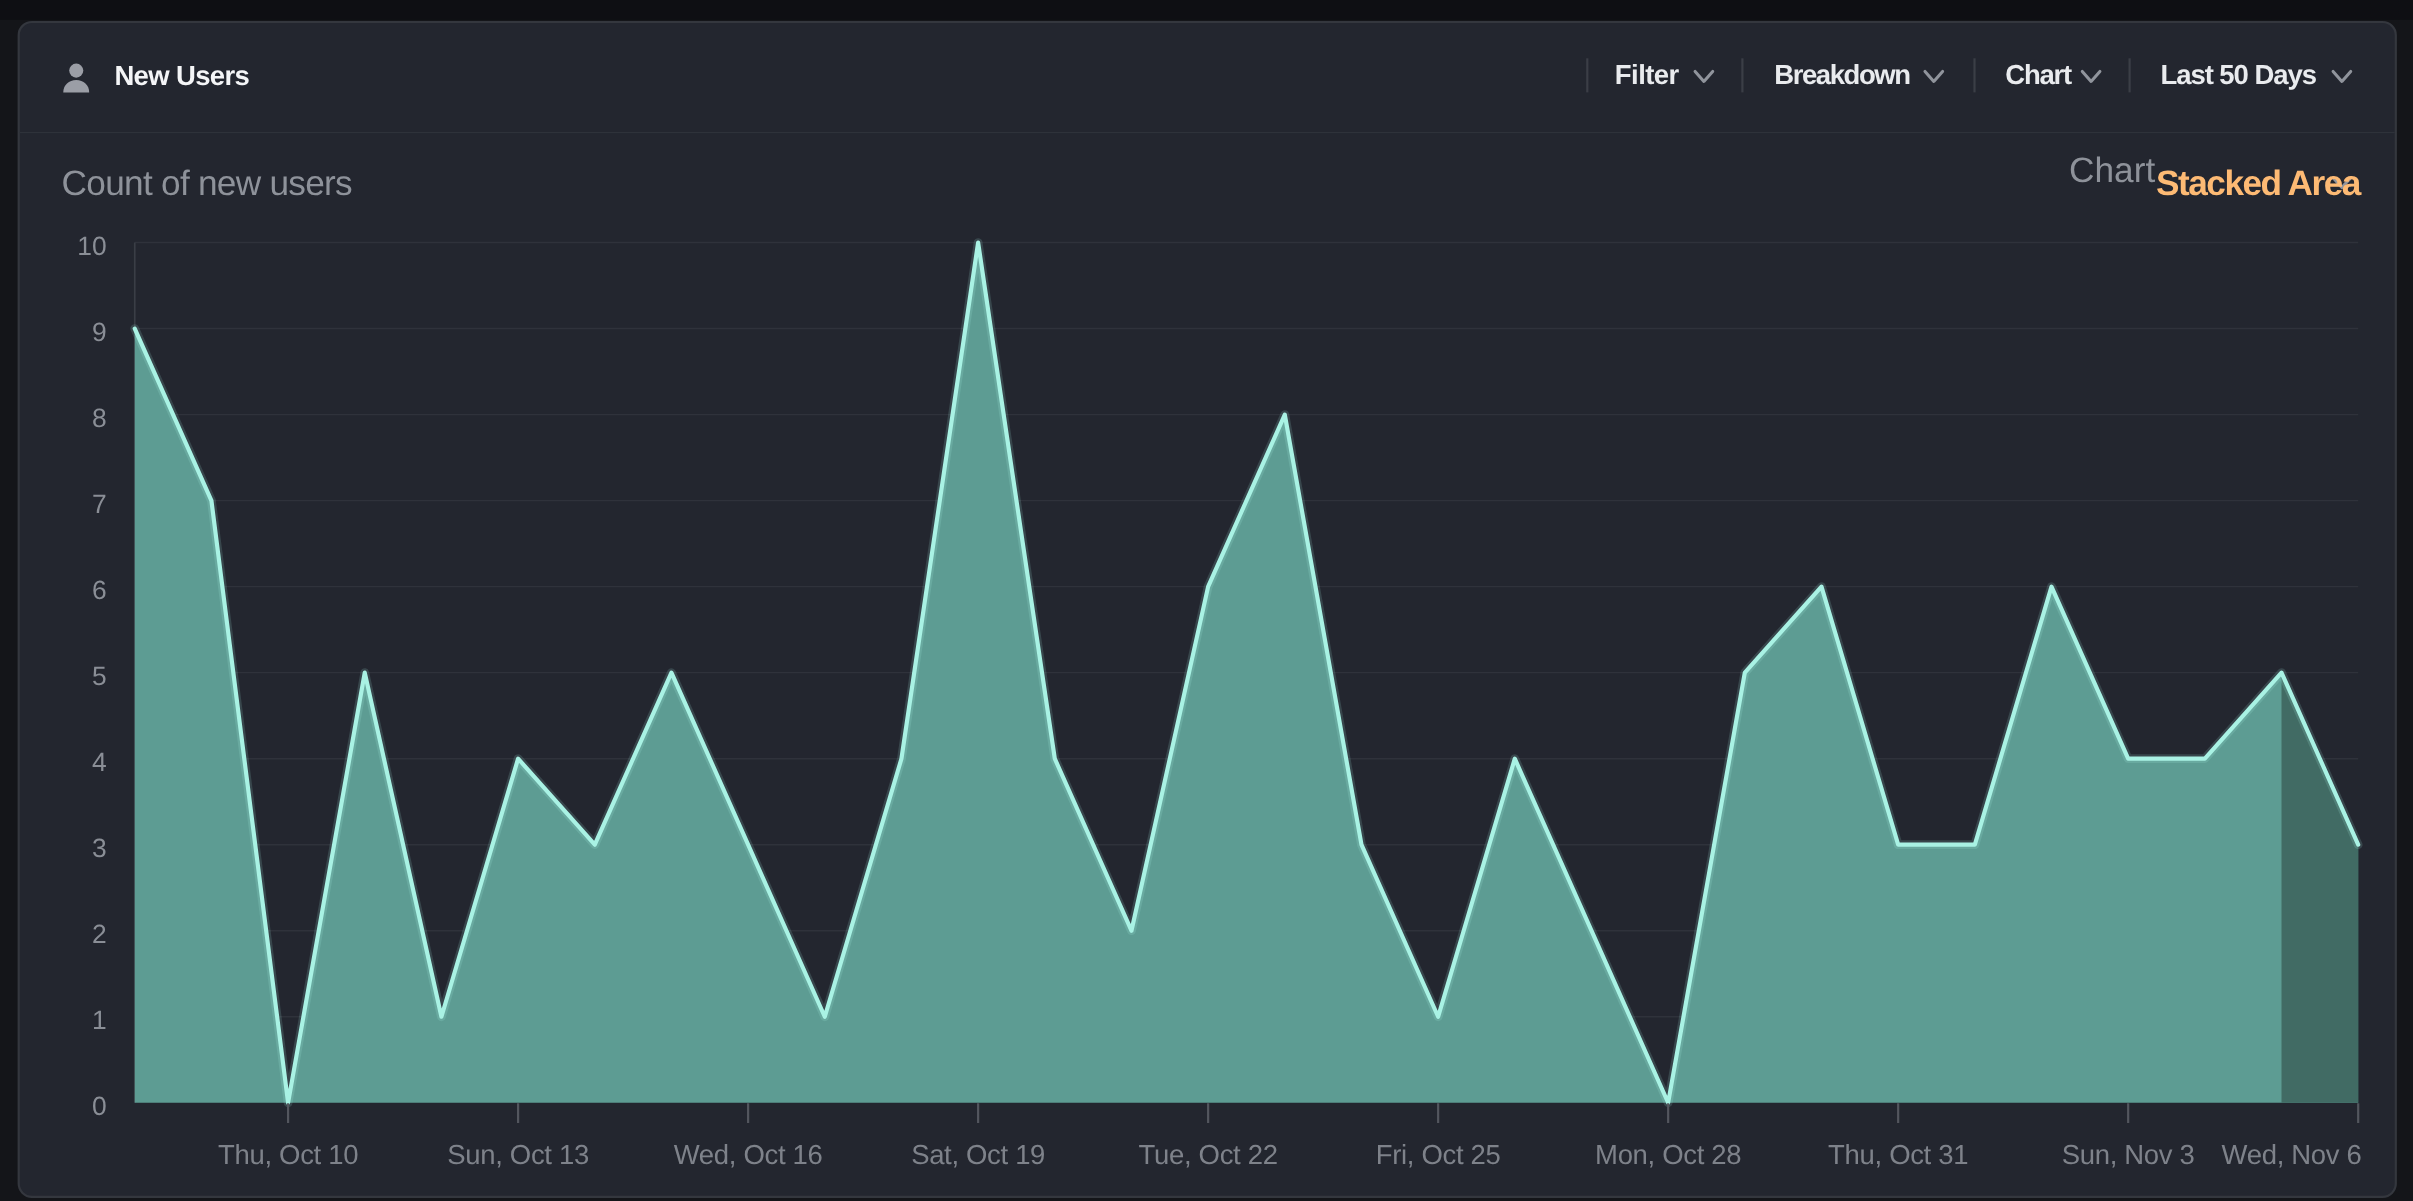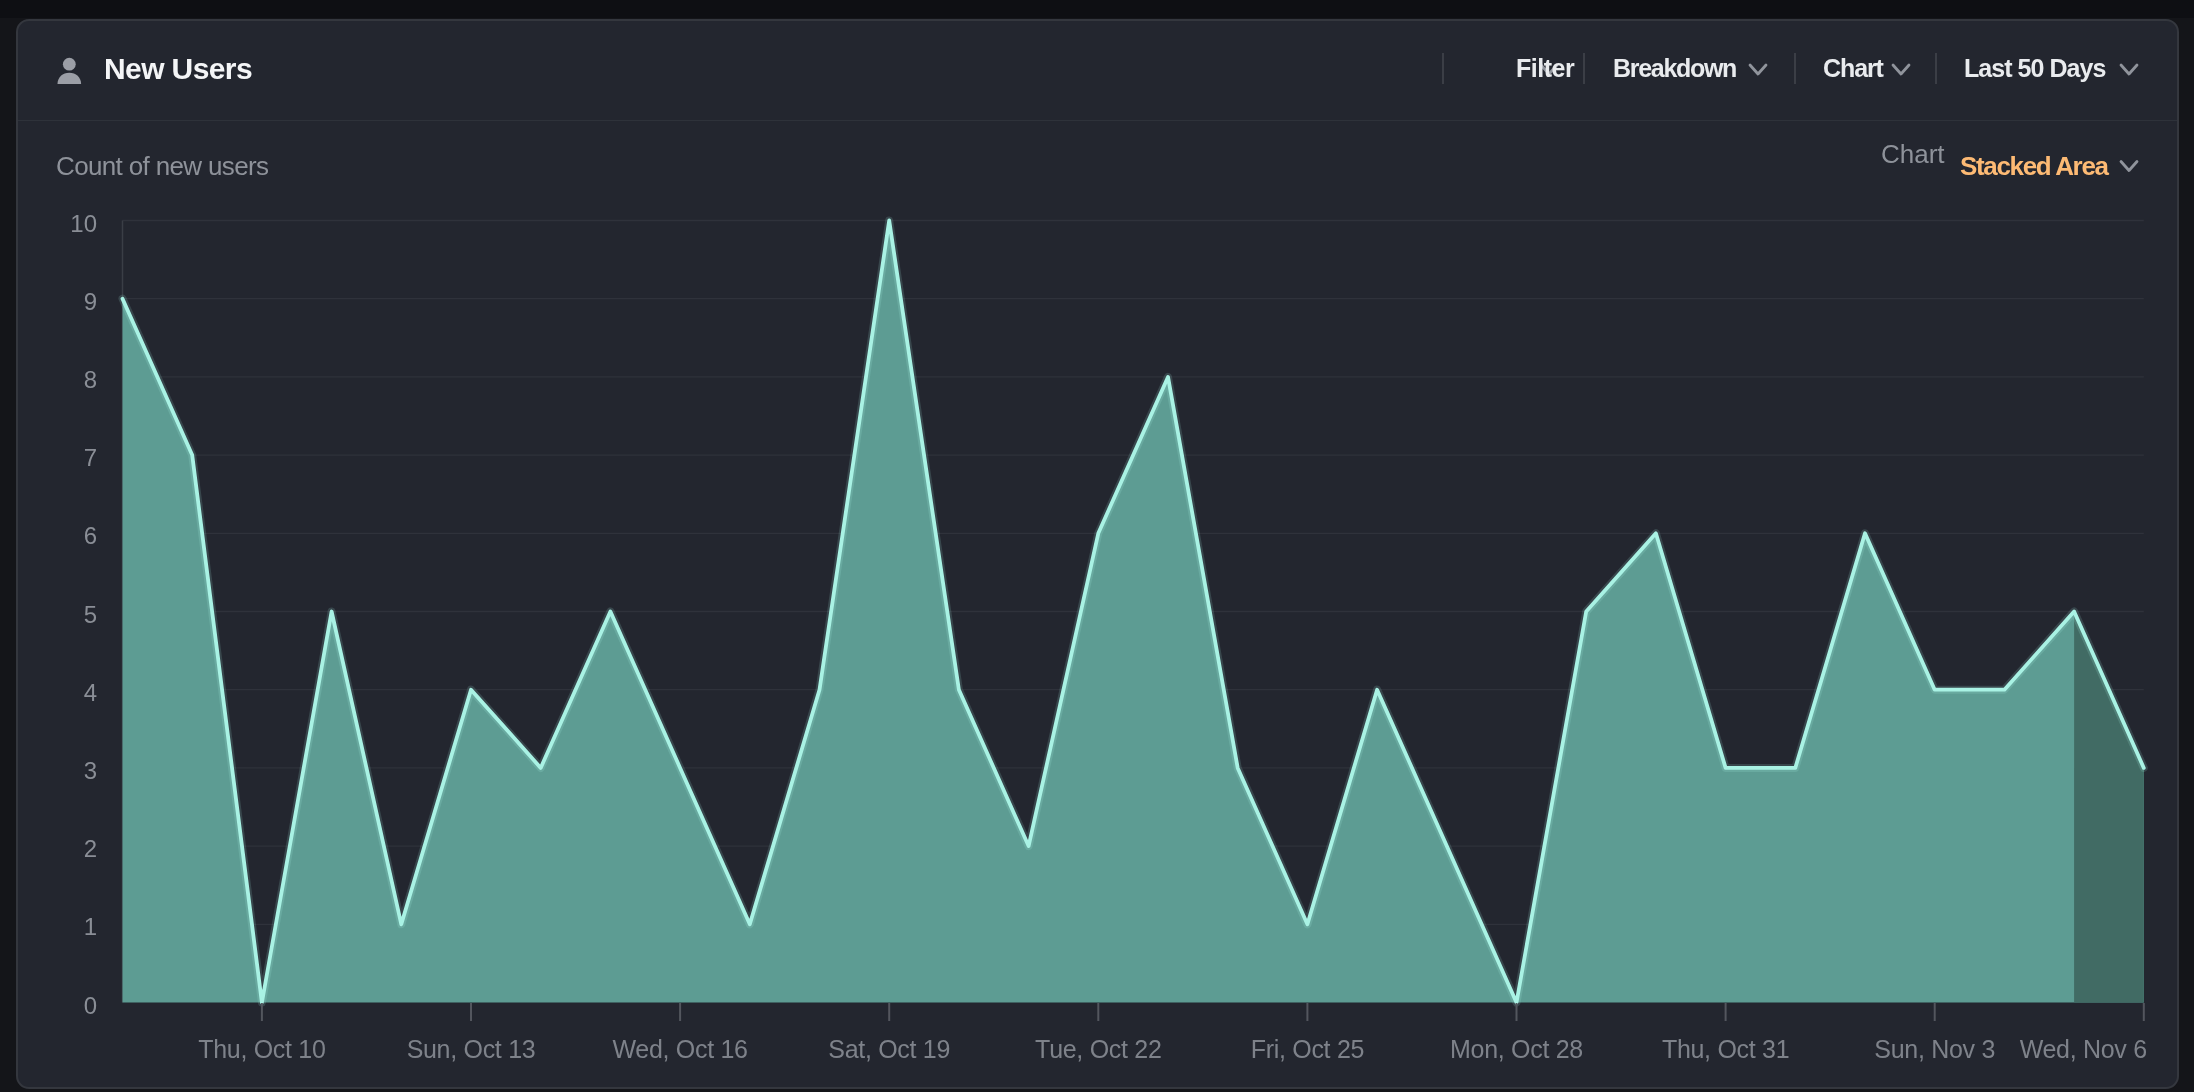--- a/index.html
+++ b/index.html
@@ -1,20 +1,20 @@
 <!DOCTYPE html>
 <html><head><meta charset="utf-8"><style>
 *{margin:0;padding:0;box-sizing:border-box}
 html,body{width:2194px;height:1092px;background:#141519;font-family:"Liberation Sans",sans-serif;overflow:hidden}
 .card{position:absolute;left:16px;top:19px;width:2163px;height:1070px;background:#23262f;border:2px solid #34373e;border-radius:13px}
-.hdr-title{position:absolute;left:104px;top:52px;font-size:30px;line-height:34px;font-weight:700;letter-spacing:-0.6px;color:#f4f5f7}
+.hdr-title{position:absolute;left:104px;top:52px;font-size:25px;line-height:34px;font-weight:700;letter-spacing:-0.6px;color:#f4f5f7}
 .ctl{position:absolute;top:54px;font-size:25px;line-height:28px;font-weight:700;color:#e9ebee;white-space:nowrap}
 .sep{position:absolute;top:53px;width:2px;height:31px;background:#3b3e46}
 .divider{position:absolute;left:0;top:101px;width:100%;height:1px;background:#2e323a}
-.muted{position:absolute;font-size:26px;line-height:28px;font-weight:400;letter-spacing:-0.65px;color:#8e929a;white-space:nowrap}
+.muted{position:absolute;font-size:32px;line-height:28px;font-weight:400;letter-spacing:-0.65px;color:#8e929a;white-space:nowrap}
 .white28{color:#fdba74;font-weight:700}
 .ax{font-size:24px;fill:#8a8e96}
 .ax2{font-size:25px;fill:#7e828a;letter-spacing:-0.3px}
 svg text{font-family:"Liberation Sans",sans-serif}
 </style></head><body>
 <div style="position:absolute;left:0;top:0;width:2194px;height:18px;background:#0e0f13"></div>
 <div class="card"></div>
 <svg width="2194" height="1092" viewBox="0 0 2194 1092" style="position:absolute;left:0;top:0">
   <g fill="#9b9ea6">
     <circle cx="69.3" cy="64.2" r="6.4"></circle>
@@ -69,21 +69,21 @@
   <g fill="none" stroke="#90949c" stroke-width="2.8" stroke-linecap="round" stroke-linejoin="round">
     <path d="M1541 65 l8 9 l8 -9"></path>
     <path d="M1750 65 l8 9 l8 -9"></path>
     <path d="M1893 65 l8 9 l8 -9"></path>
     <path d="M2121 65 l8 9 l8 -9"></path>
     <path d="M2121 161.5 l8 9 l8 -9"></path>
   </g>
 </svg>
 <div class="hdr-title">New Users</div>
 <div class="sep" style="left:1442px"></div>
-<div class="ctl" style="left:1516px;letter-spacing:-0.5px">Filter</div>
+<div class="ctl" style="left:1468px;letter-spacing:-0.5px">Filter</div>
 <div class="sep" style="left:1583px"></div>
 <div class="ctl" style="left:1613px;letter-spacing:-1.3px">Breakdown</div>
 <div class="sep" style="left:1794px"></div>
 <div class="ctl" style="left:1823px;letter-spacing:-1.1px">Chart</div>
 <div class="sep" style="left:1935px"></div>
 <div class="ctl" style="left:1964px;letter-spacing:-0.95px">Last 50 Days</div>
 <div class="divider" style="left:18px;top:120px;width:2159px"></div>
 <div class="muted" style="left:56px;top:152px">Count of new users</div>
 <div class="muted" style="left:1881px;top:140px;letter-spacing:0">Chart</div>
 <div class="muted white28" style="left:1960px;top:152px;letter-spacing:-1.35px">Stacked Area</div>

